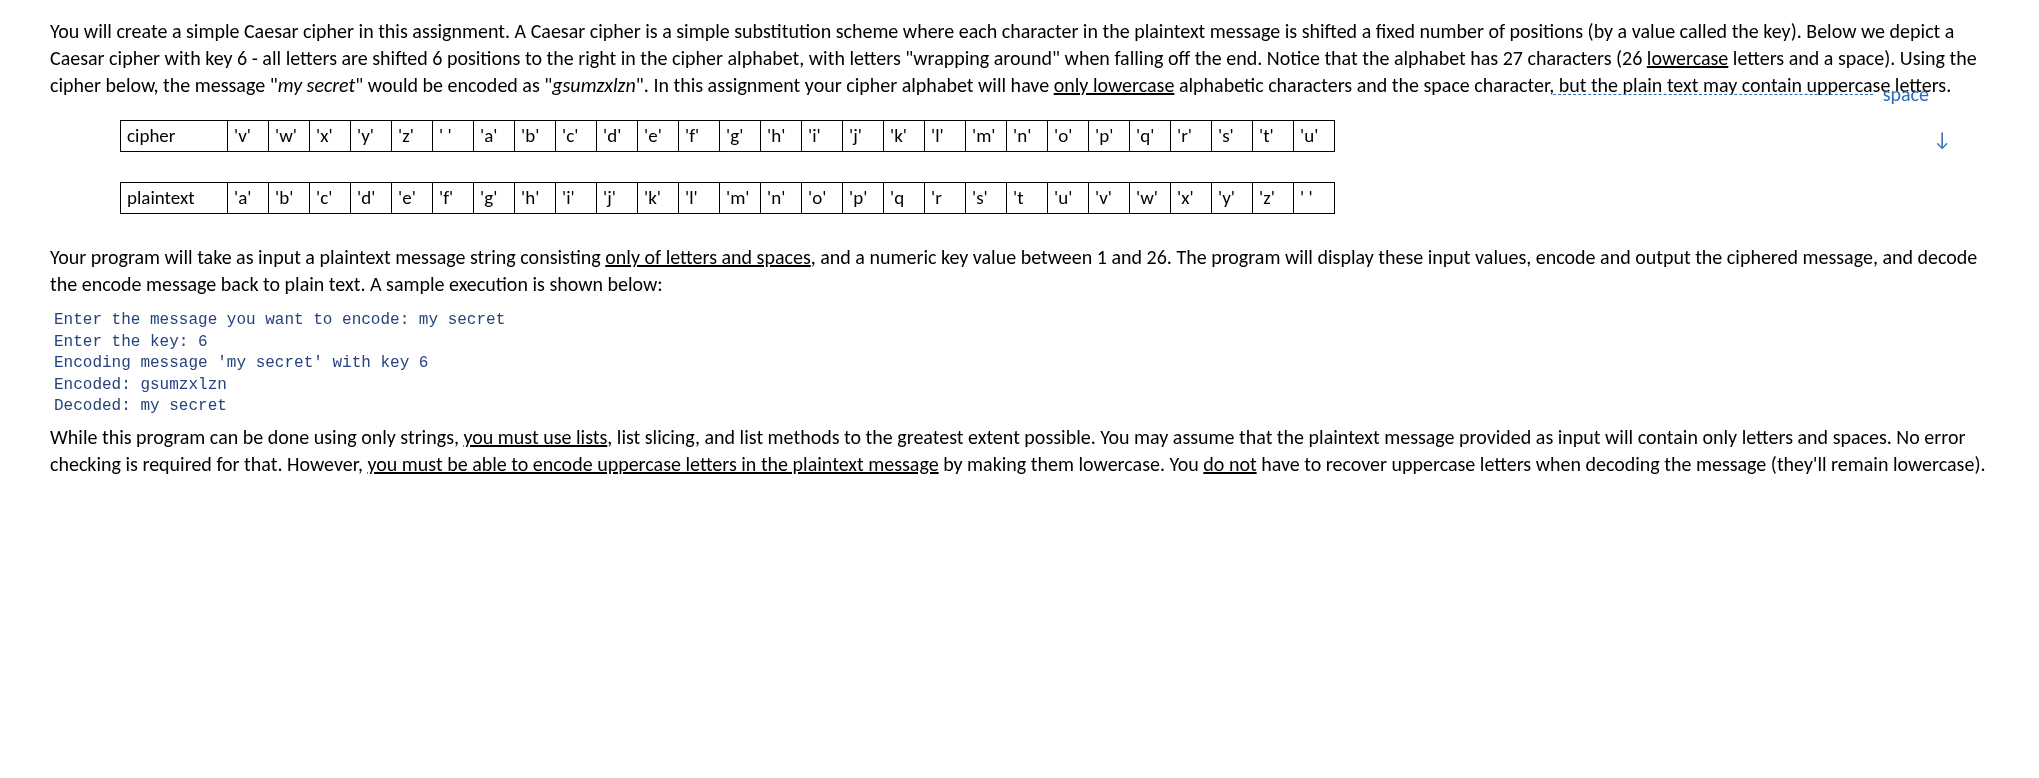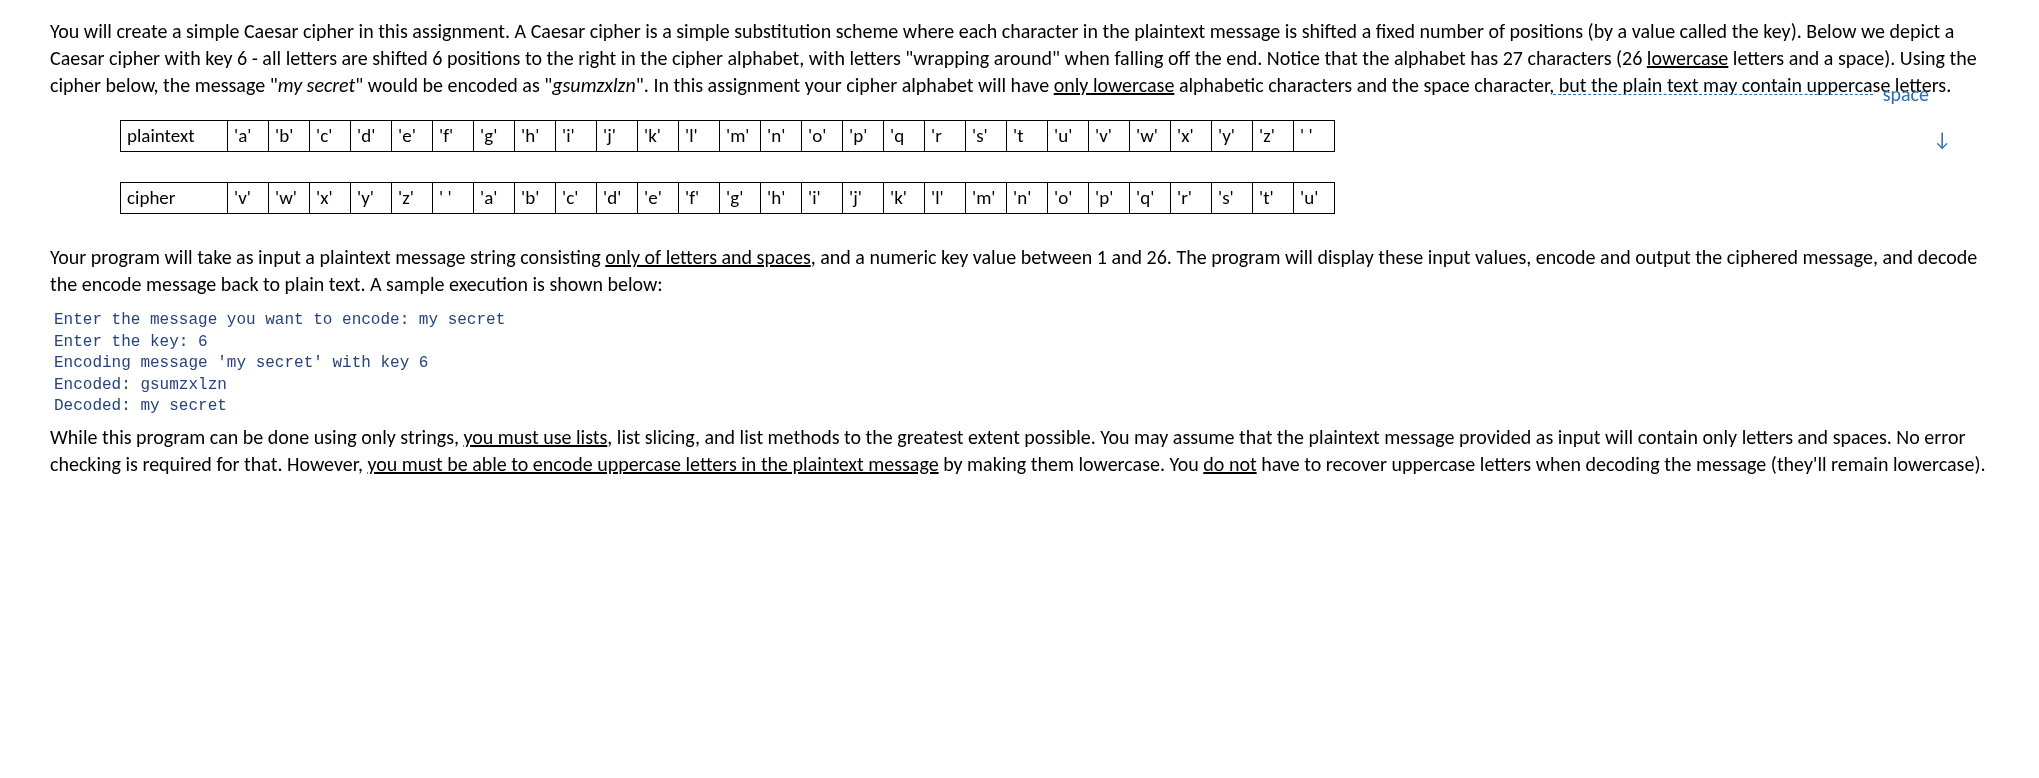--- a/index.html
+++ b/index.html
@@ -77,20 +77,54 @@
 
 <div class="space-callout">
   <div class="space-dash"></div>
   <span>space</span>
 </div>
 <span class="space-arrow">↓</span>
 
 <div class="table-wrap">
   <table class="cipher">
     <tbody>
+        <tr id="ci-row">
+      <td class="label">cipher</td>
+    <td>'v'</td>
+          <td>'w'</td>
+          <td>'x'</td>
+          <td>'y'</td>
+          <td>'z'</td>
+          <td>' '</td>
+          <td>'a'</td>
+          <td>'b'</td>
+          <td>'c'</td>
+          <td>'d'</td>
+          <td>'e'</td>
+          <td>'f'</td>
+          <td>'g'</td>
+          <td>'h'</td>
+          <td>'i'</td>
+          <td>'j'</td>
+          <td>'k'</td>
+          <td>'l'</td>
+          <td>'m'</td>
+          <td>'n'</td>
+          <td>'o'</td>
+          <td>'p'</td>
+          <td>'q'</td>
+          <td>'r'</td>
+          <td>'s'</td>
+          <td>'t'</td>
+          <td>'u'</td>
+        </tr>
+  </tbody>
+    </table>
+  <table class="cipher">
+    <tbody>
         <tr id="pt-row">
       <td class="label">plaintext</td>
     <td>'a'</td>
           <td>'b'</td>
           <td>'c'</td>
           <td>'d'</td>
           <td>'e'</td>
           <td>'f'</td>
           <td>'g'</td>
           <td>'h'</td>
@@ -109,54 +143,20 @@
           <td>'u'</td>
           <td>'v'</td>
           <td>'w'</td>
           <td>'x'</td>
           <td>'y'</td>
           <td>'z'</td>
           <td>' '</td>
         </tr>
   </tbody>
     </table>
-  <table class="cipher">
-    <tbody>
-        <tr id="ci-row">
-      <td class="label">cipher</td>
-    <td>'v'</td>
-          <td>'w'</td>
-          <td>'x'</td>
-          <td>'y'</td>
-          <td>'z'</td>
-          <td>' '</td>
-          <td>'a'</td>
-          <td>'b'</td>
-          <td>'c'</td>
-          <td>'d'</td>
-          <td>'e'</td>
-          <td>'f'</td>
-          <td>'g'</td>
-          <td>'h'</td>
-          <td>'i'</td>
-          <td>'j'</td>
-          <td>'k'</td>
-          <td>'l'</td>
-          <td>'m'</td>
-          <td>'n'</td>
-          <td>'o'</td>
-          <td>'p'</td>
-          <td>'q'</td>
-          <td>'r'</td>
-          <td>'s'</td>
-          <td>'t'</td>
-          <td>'u'</td>
-        </tr>
-  </tbody>
-    </table>
 </div>
 
 <div class="para" id="para2"><span>Your program will take as input a plaintext message string consisting </span><span class="underline">only of letters and spaces</span><span>, and a numeric key value between 1 and 26.  The program will display these input values, encode and output the ciphered message, and decode the encode message back to plain text.  A sample execution is shown below:</span></div>
 
 <div class="code-block" id="codeblock">Enter the message you want to encode: my secret
 Enter the key: 6
 Encoding message 'my secret' with key 6
 Encoded: gsumzxlzn
 Decoded: my secret</div>
 

